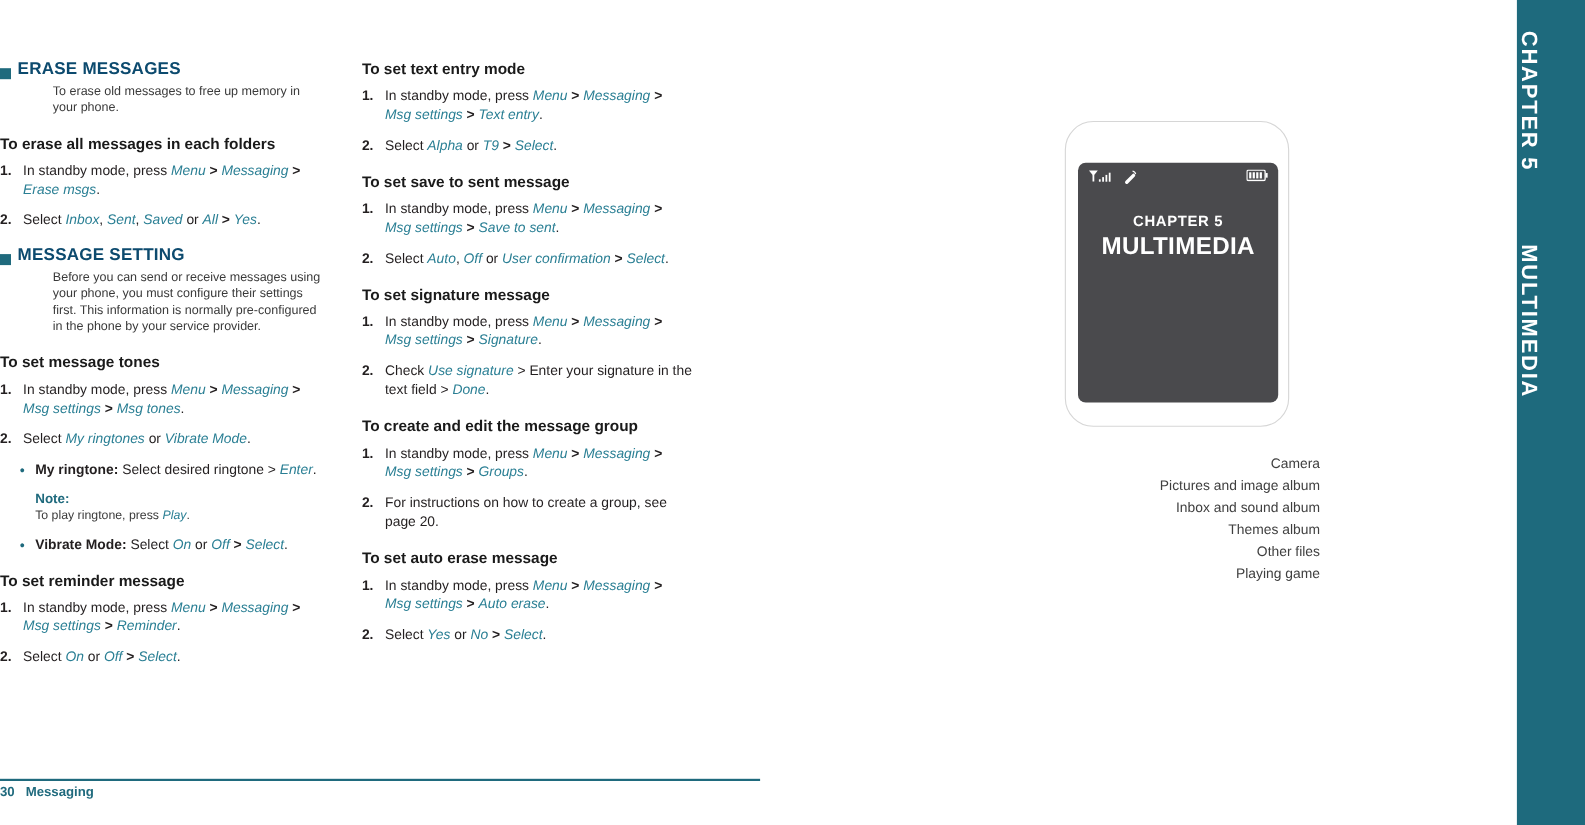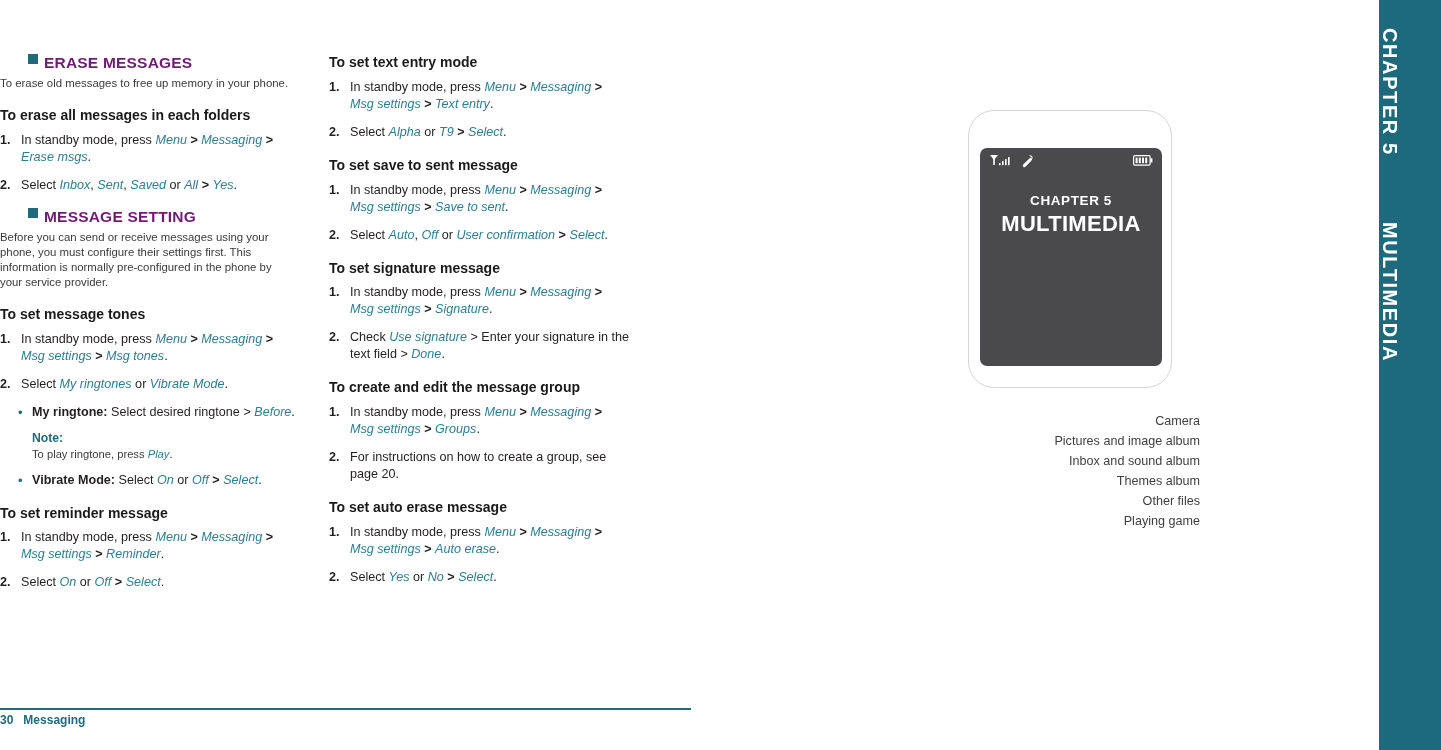--- a/index.html
+++ b/index.html
@@ -57,42 +57,42 @@
   
   .column {
     position: absolute;
     top: 54px;
   }
   #col-left  { left: 0px;   width: 296px; }
   #col-mid   { left: 329px; width: 300px; }
 
   
   .sec-head {
-    color: #701a75;
+    color: #0c4a6e;
     font-weight: bold;
     font-size: 15.5px;
     letter-spacing: 0.2px;
     margin: 0 0 4px 0;
     display: flex;
-    align-items: flex-start;
+    align-items: flex-end;
     gap: 6px;
-    padding-left: 28px;
   }
   .sq {
     display: inline-block;
     width: 10px;
     height: 10px;
     background: #1f6a7d;
     flex: 0 0 auto;
   }
   .intro {
     font-size: 11.4px;
     line-height: 15px;
     color: #3a3a3a;
     margin: 0 0 14px 0;
+    padding-left: 48px;
   }
   .sub-head {
     font-weight: bold;
     font-size: 14px;
     color: #1a1a1a;
     margin: 16px 0 8px 0;
     line-height: 1.2;
   }
   .sub-head.first { margin-top: 0; }
 
@@ -273,21 +273,21 @@
     <span class="step-body"><span>In standby mode, press </span><span class="mi">Menu</span><span class="gt"> &gt; </span><span class="mi">Messaging</span><span class="gt"> &gt; </span><span class="mi">Msg settings</span><span class="gt"> &gt; </span><span class="mi">Msg tones</span><span>.</span></span>
   </div>
 
   <div class="step">
     <span class="step-num">2.</span>
     <span class="step-body"><span>Select </span><span class="mi">My ringtones</span><span> or </span><span class="mi">Vibrate Mode</span><span>.</span></span>
   </div>
 
   <div class="dot-item">
     <span class="dot-mark">•</span>
-    <span class="dot-body"><b>My ringtone:</b><span> Select desired ringtone &gt; </span><span class="mi">Before</span><span>.</span></span>
+    <span class="dot-body"><b>My ringtone:</b><span> Select desired ringtone &gt; </span><span class="mi">Enter</span><span>.</span></span>
   </div>
 
   <div class="note-block">
     <div class="note-title">Note:</div>
     <div class="note-body"><span>To play ringtone, press </span><span class="mi">Play</span><span>.</span></div>
   </div>
 
   <div class="dot-item">
     <span class="dot-mark">•</span>
     <span class="dot-body"><b>Vibrate Mode:</b><span> Select </span><span class="mi">On</span><span> or </span><span class="mi">Off</span><span class="gt"> &gt; </span><span class="mi">Select</span><span>.</span></span>

